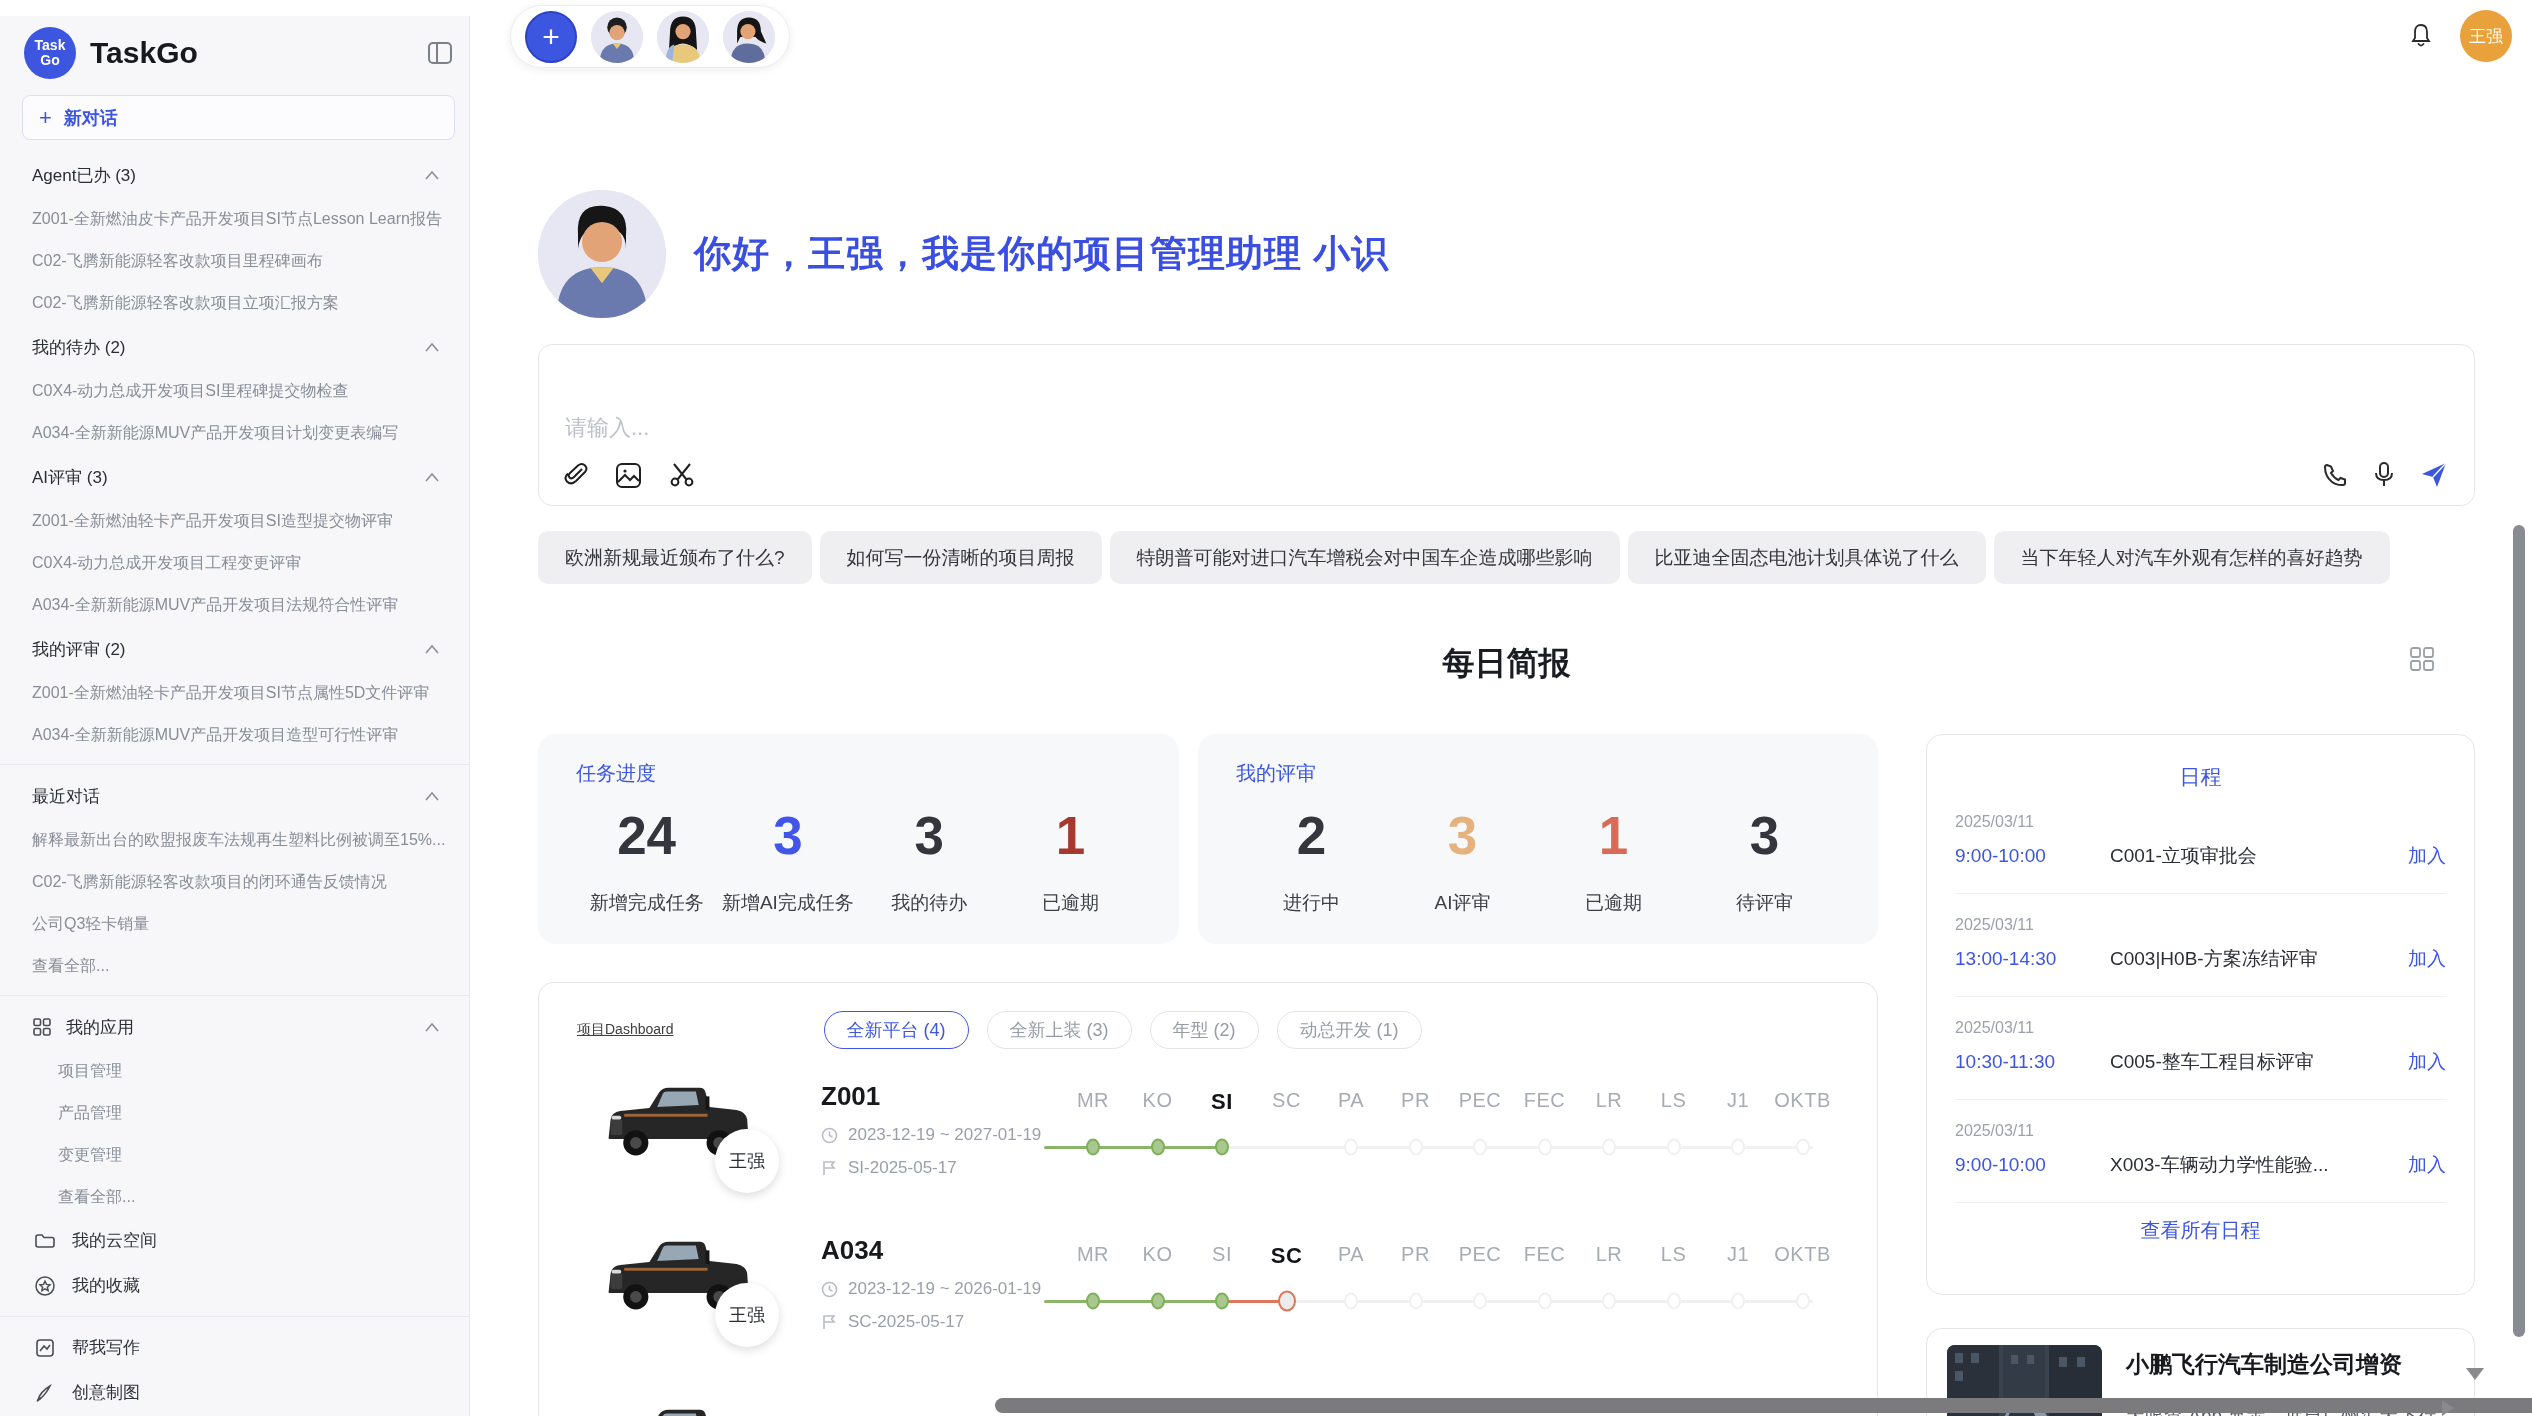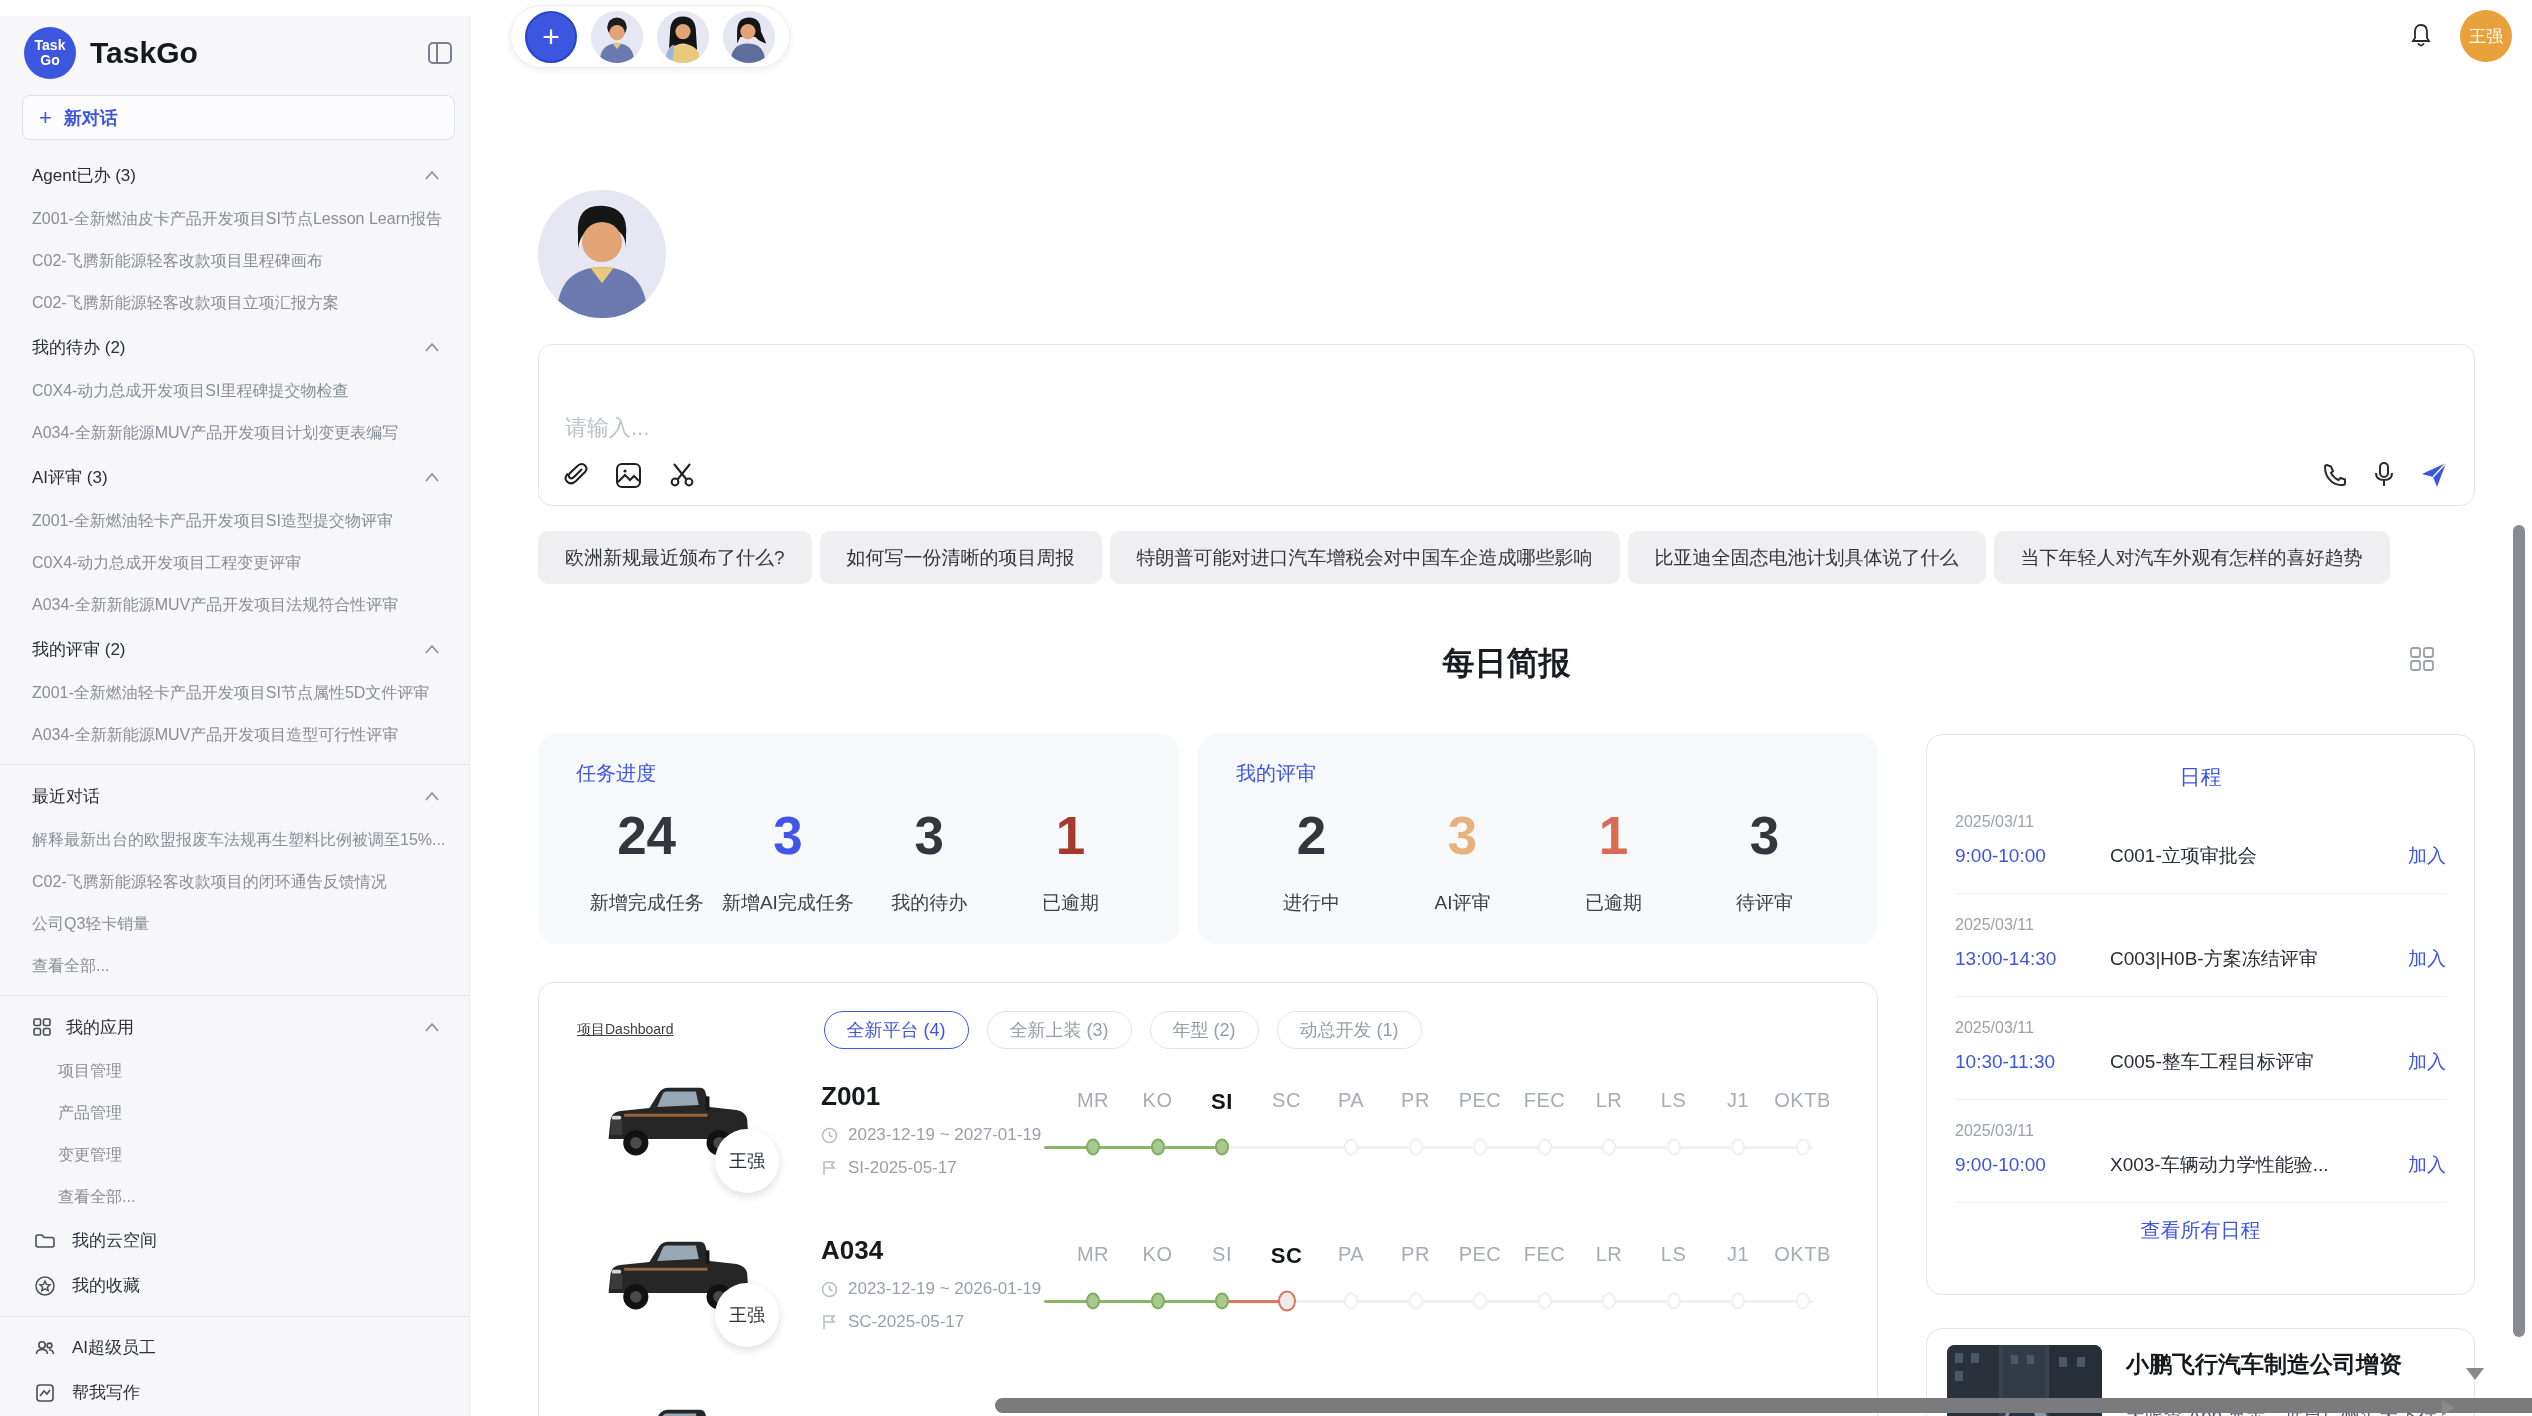--- a/index.html
+++ b/index.html
@@ -234,29 +234,20 @@
             <circle cx="11" cy="11" r="9"></circle>
             <path d="M11 6.2 L12.5 9.4 L16 9.8 L13.4 12.2 L14.1 15.6 L11 13.9 L7.9 15.6 L8.6 12.2 L6 9.8 L9.5 9.4 Z"></path>
           </svg>
         <span>我的收藏</span>
       </div>
 
       <div class="sb-div"></div>
 
       <div class="sb-link">
         <svg width="22" height="22" viewBox="0 0 22 22" fill="none" stroke="#4a4d55" stroke-width="1.6">
-            <circle cx="8" cy="8" r="3.2"></circle>
-            <path d="M2.5 17 Q2.5 12.5 8 12.5 Q13.5 12.5 13.5 17"></path>
-            <circle cx="15.5" cy="8.5" r="2.4"></circle>
-            <path d="M15 12.7 Q19.5 13 19.5 17"></path>
-          </svg>
-        <span>AI超级员工</span>
-      </div>
-      <div class="sb-link">
-        <svg width="22" height="22" viewBox="0 0 22 22" fill="none" stroke="#4a4d55" stroke-width="1.6">
             <rect x="3" y="3" width="16" height="16" rx="3"></rect>
             <path d="M6 14 L10 9 L13 12 L16 8"></path>
           </svg>
         <span>帮我写作</span>
       </div>
       <div class="sb-link">
         <svg width="22" height="22" viewBox="0 0 22 22" fill="none" stroke="#4a4d55" stroke-width="1.6">
             <path d="M4 18 Q6 10 16 4 Q12 12 7 16 Z"></path>
             <path d="M3 19 L7 16"></path>
           </svg>
@@ -313,20 +304,21 @@
       <div class="greeting">
         <div class="greet-avatar">
           <svg viewBox="0 0 48 48" width="128" height="128">
               <circle cx="24" cy="24" r="24" fill="#E7E7F3"></circle>
               <path d="M15 17 Q14 5 25 6 Q34 7 33 17 L33 22 Q33 14 24 14 Q16 14 15 22 Z" fill="#161616"></path>
               <circle cx="24" cy="19.5" r="7.5" fill="#E2A377"></circle>
               <path d="M7 48 Q7 29 24 29 Q41 29 41 48 Z" fill="#6A79AE"></path>
               <path d="M19.5 29 L24 35 L28.5 29 Z" fill="#E8C87A"></path>
             </svg>
         </div>
+        <div class="greet-text">你好，王强，我是你的项目管理助理 小识</div>
       </div>
 
       <div class="input-card">
         <div class="input-placeholder">请输入...</div>
         <div class="input-icons-left">
           <span class="icon-btn">
               <svg width="26" height="26" viewBox="0 0 26 26" fill="none" stroke="#1f1f1f" stroke-width="2">
                 <path d="M19 7 L11 15 Q8.5 17.5 6.5 15.5 Q4.5 13.5 7 11 L15 3.5 Q19 0.5 22 3.5 Q25 6.5 22 10 L13 19 Q8 23.5 4 19.5 Q0.5 15.5 5 11.5"></path>
               </svg>
             </span>

